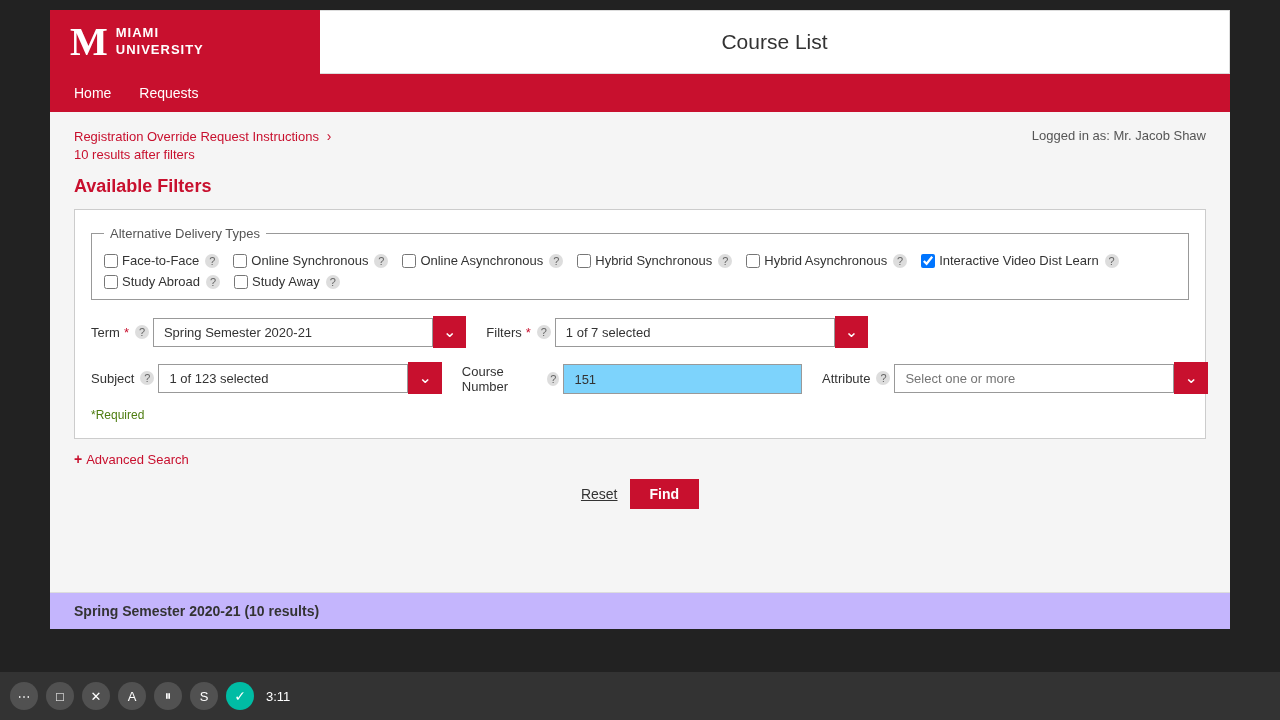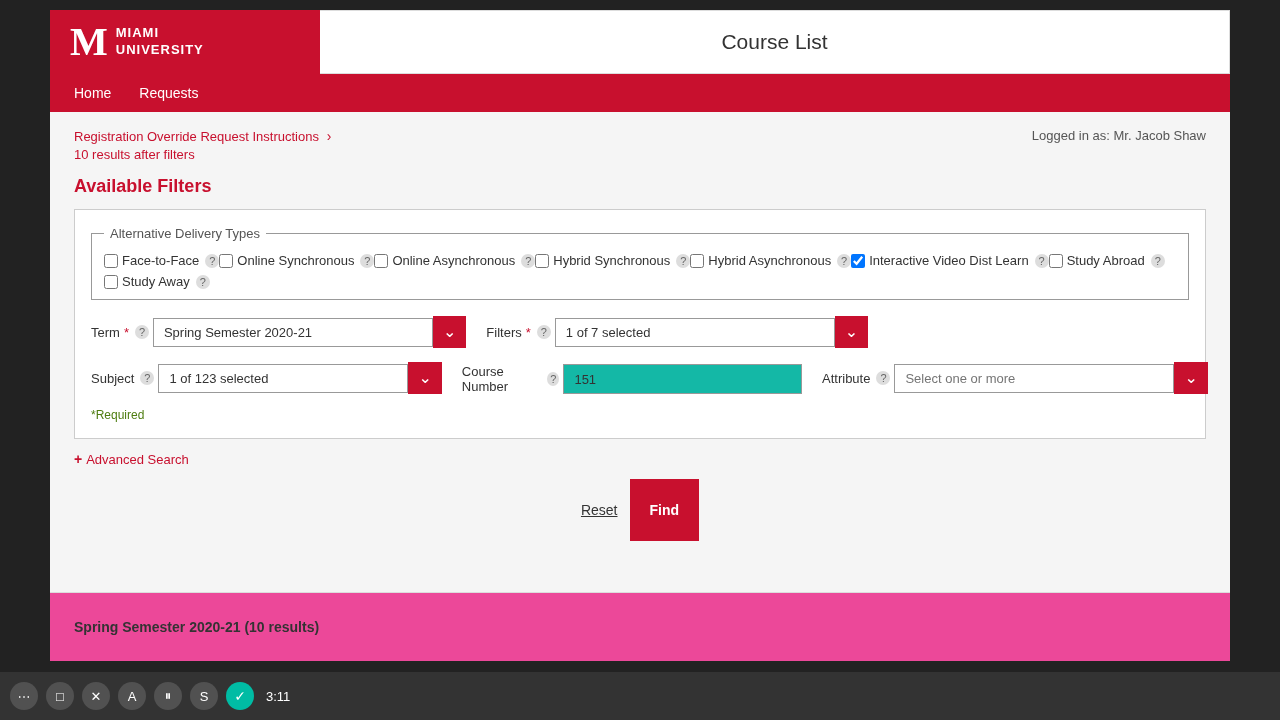--- a/index.html
+++ b/index.html
@@ -135,21 +135,21 @@
       position: relative;
     }
     .alt-delivery legend {
       font-size: 13px;
       color: #555;
       padding: 0 6px;
     }
     .checkbox-row {
       display: flex;
       flex-wrap: wrap;
-      gap: 6px 0;
+      gap: 6px 14px;
       align-items: center;
       margin-top: 4px;
     }
     .checkbox-item {
       display: flex;
       align-items: center;
       gap: 4px;
       font-size: 13px;
       color: #333;
       white-space: nowrap;
@@ -226,21 +226,21 @@
     }
     .dropdown-chevron {
       font-size: 16px;
       line-height: 1;
     }
     .text-input {
       border: 1px solid #999;
       padding: 6px 10px;
       font-size: 13px;
       color: #333;
-      background: #14b8a6;
+      background: #7dd3fc;
     }
     .required-note {
       color: #4d7c0f;
       font-size: 12px;
       margin-top: 2px;
     }
 
     
     .term-group { flex: 0 0 auto; }
     .term-select { width: 280px; }
@@ -278,31 +278,31 @@
       text-decoration: underline;
       cursor: pointer;
       font-size: 14px;
       background: none;
       border: none;
     }
     .find-btn {
       background: #c8102e;
       color: #fff;
       border: none;
-      padding: 23px 20px;
+      padding: 7px 20px;
       font-size: 14px;
       cursor: pointer;
       font-weight: bold;
     }
 
     
     .results-bar {
-      background: #ec4899;
+      background: #c4b5fd;
       border-top: 1px solid #ddd;
-      padding: 26px 24px;
+      padding: 10px 24px;
       display: flex;
       gap: 12px;
     }
     .results-bar-text {
       font-size: 14px;
       color: #333;
       font-weight: bold;
     }
 
     

